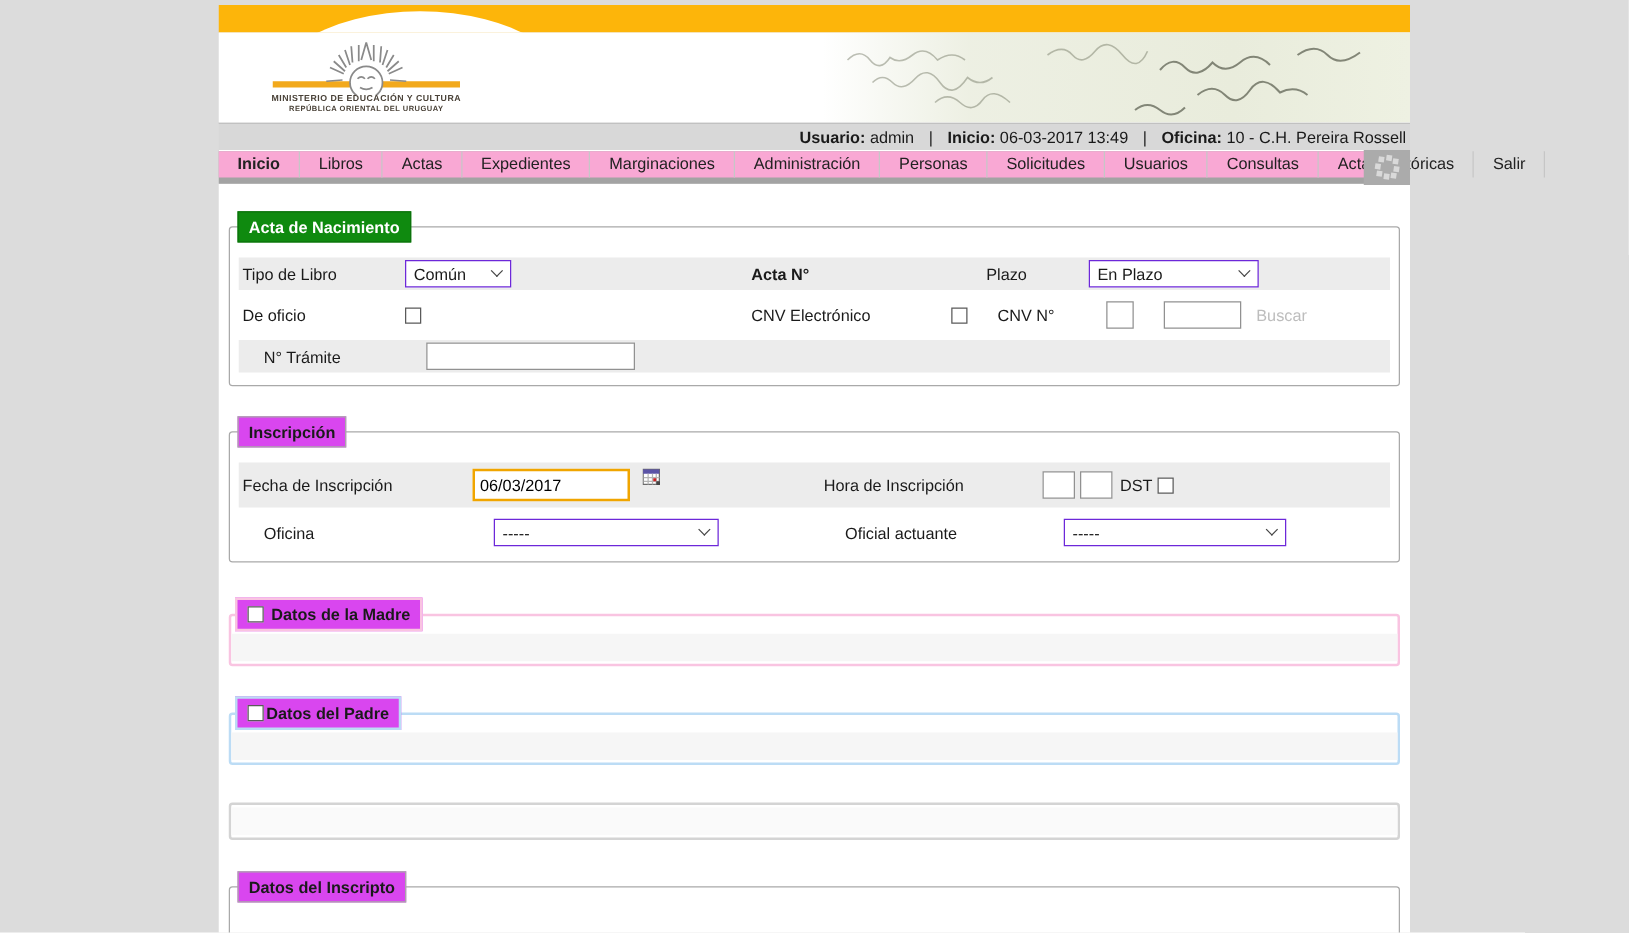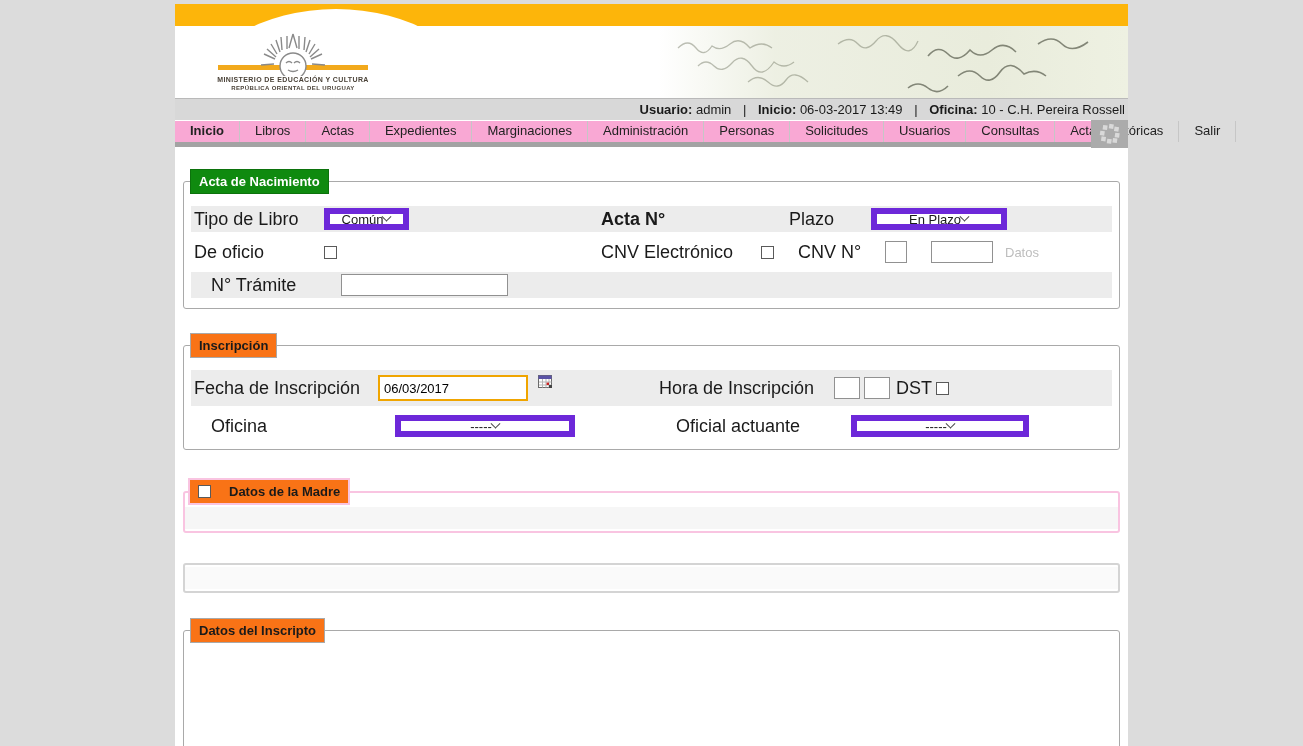--- a/index.html
+++ b/index.html
@@ -32,52 +32,52 @@
   .tabs { display:flex; height:21px; background:#f9a8d4; }
   .tab { padding:0 15px; line-height:20px; font-size:13px; color:#222; border-right:1px solid #c6c6c6; cursor:default; white-space:nowrap; }
   .tab.active { font-weight:bold; }
   .spinner-tile { position:absolute; right:0; top:-1px; width:37px; height:28px; background:#ababab;
     display:flex; align-items:center; justify-content:center; }
 
   
   .main { background:#ffffff; padding:22px 0 0; min-height:580px; }
 
   fieldset { border:1px solid #a9a9a9; border-radius:3px; margin:0 8px; padding:12px 3px 10px; }
-  legend { margin-left:3px; padding:4px 8px; font-weight:bold; font-size:13px; background:#f97316; border:1px solid #a9a9a9; }
+  legend { margin-left:3px; padding:4px 8px; font-weight:bold; font-size:13px; background:#d946ef; border:1px solid #a9a9a9; }
   legend.green { background:#0f8a0f; color:#ffffff; border-color:#0c720c; }
   .fs-madre { border:2px solid #f9c4e1; margin-top:28px; padding:2px 0 2px; }
-  .fs-madre legend { border:2px solid #f9c4e1; display:flex; align-items:center; gap:18px; }
+  .fs-madre legend { border:2px solid #f9c4e1; display:flex; align-items:center; gap:6px; }
   .fs-padre { border:2px solid #bcdcf5; margin-top:24px; padding:2px 0 2px; }
   .fs-padre legend { border:2px solid #bcdcf5; display:flex; align-items:center; gap:2px; }
   .fs-otro  { border:2px solid #d4d4d4; margin-top:30px; padding:2px 0 2px; }
   .fs-otro legend { border:2px solid #d8d8d8; display:flex; align-items:center; gap:2px; }
   .fs-insc { margin-top:24px; }
   .fs-inscripto { margin-top:25px; padding-bottom:0; min-height:154px; }
   .collapsed-body { height:22px; background:#f6f6f6; }
 
   .row { display:flex; align-items:center; height:26px; margin:0 4px 7px; padding-left:3px; }
   .row:last-child { margin-bottom:0;padding-left:20px; }
   .row.shade { background:#ececec; }
   .row.tall { height:36px; }
 
-  .lbl { font-size:18px; color:#1a1a1a; }
+  .lbl { font-size:13px; color:#1a1a1a; }
   .lbl.b { font-weight:bold; }
   .w130{width:130px;} .w188{width:188px;} .w82{width:82px;}
   .w184{width:184px;} .w175{width:175px;}
   .cell { display:flex; align-items:center; }
   .c277{width:277px;} .c281{width:281px;}
   .cnvlbl { width:87px; }
 
   .txt { border:1px solid #919191; background:#fff; height:22px; padding:0 4px; font-family:"Liberation Sans",sans-serif; font-size:13px; }
   .txt.focus { border:2px solid #f0a500; height:26px; }
-  .t167{width:167px;} .t150{width:150px;} .t22{width:22px;} .t62{width:62px;}
+  .t167{width:167px;} .t150{width:126px;} .t22{width:22px;} .t62{width:62px;}
   .t26{width:26px;}
 
-  .sel { border:6px solid #6d28d9; background:#fff; height:22px; display:flex; align-items:center;
-    justify-content:center; padding:0 7px 0 6px; font-size:13px; cursor:default; }
+  .sel { border:1px solid #6d28d9; background:#fff; height:22px; display:flex; align-items:center;
+    justify-content:space-between; padding:0 7px 0 6px; font-size:13px; cursor:default; }
   .s85{width:85px;} .s112{width:136px;} .s180{width:180px;} .s178{width:178px;}
   .chev { width:7px; height:7px; border-right:1px solid #444; border-bottom:1px solid #444;
     transform:rotate(45deg) translate(-2px,-2px); flex:0 0 auto; }
 
   .cb { width:13px; height:13px; border:1px solid #5a5a5a; background:#fff; display:inline-block; flex:0 0 auto; }
   .btn-disabled { color:#bdbdbd; font-size:13px; margin-left:12px; }
   .cal { margin:-10px 0 0 10px; }
   .dst { margin:0 4px 0 6px; }
   .gap4 { margin-left:4px; } .gap10 { margin-left:24px; }
 </style>
@@ -196,21 +196,21 @@
       <div class="row">
         <span class="lbl w130">De oficio</span>
         <span class="cell c277">
             <span class="cb"></span>
           </span>
         <span class="lbl" style="width:160px">CNV Electrónico</span>
         <span class="cb"></span>
         <span class="lbl cnvlbl gap10">CNV N°</span>
         <input class="txt t22" style="">
         <input class="txt t62 gap10" style="">
-        <span class="btn-disabled">Datos</span>
+        <span class="btn-disabled">Buscar</span>
       </div>
       <div class="row shade">
         <span class="lbl w130">N° Trámite</span>
         <input class="txt t167" style="">
       </div>
     </fieldset>
 
     <fieldset class="fs-insc">
       <legend>Inscripción</legend>
       <div class="row shade tall">
@@ -256,20 +256,27 @@
     </fieldset>
 
     <fieldset class="fs-madre">
       <legend>
         <span class="cb"></span>
         <span style="font-weight:bold">Datos de la Madre</span>
       </legend>
       <div class="collapsed-body"></div>
     </fieldset>
 
+    <fieldset class="fs-padre">
+      <legend>
+        <span class="cb"></span>
+        <span style="font-weight:bold">Datos del Padre</span>
+      </legend>
+      <div class="collapsed-body"></div>
+    </fieldset>
 
     <fieldset class="fs-otro">
       <div class="collapsed-body" style="background:#fafafa"></div>
     </fieldset>
 
     <fieldset class="fs-inscripto">
       <legend>Datos del Inscripto</legend>
 
     </fieldset>
 

